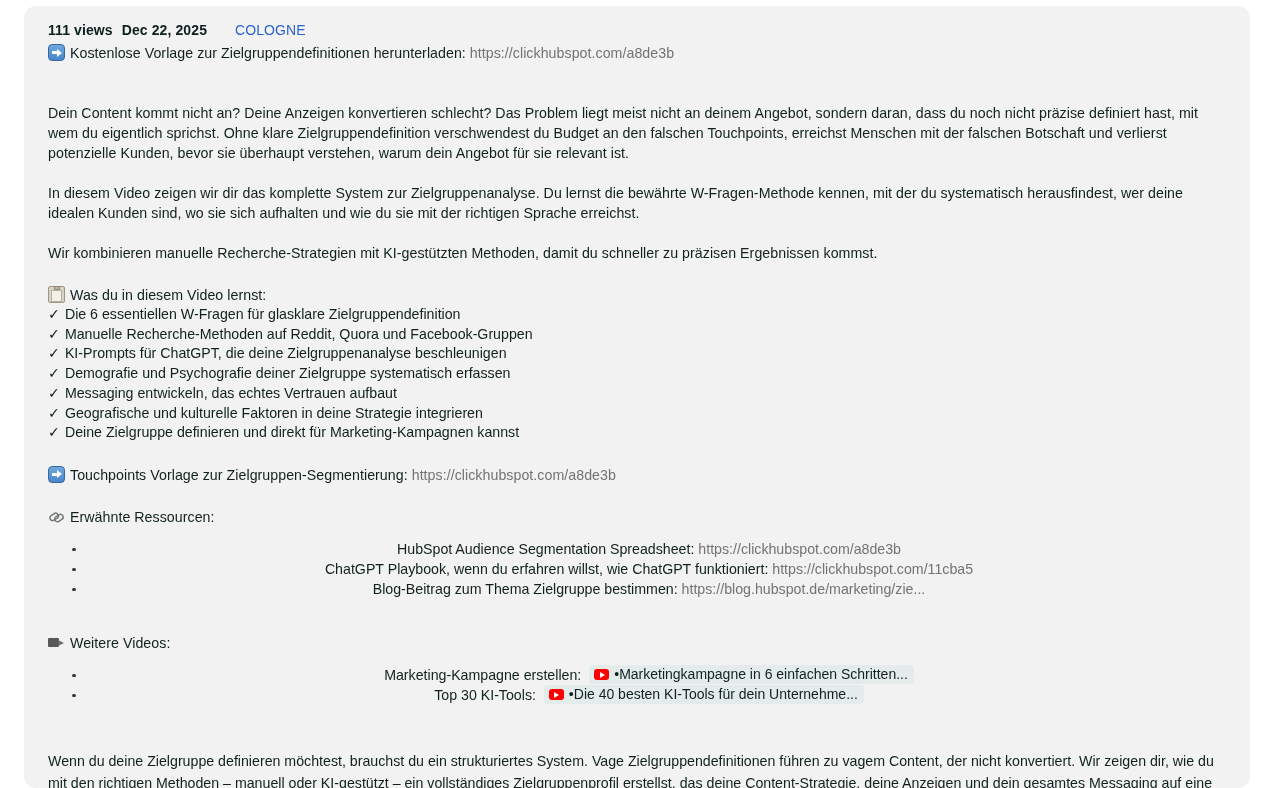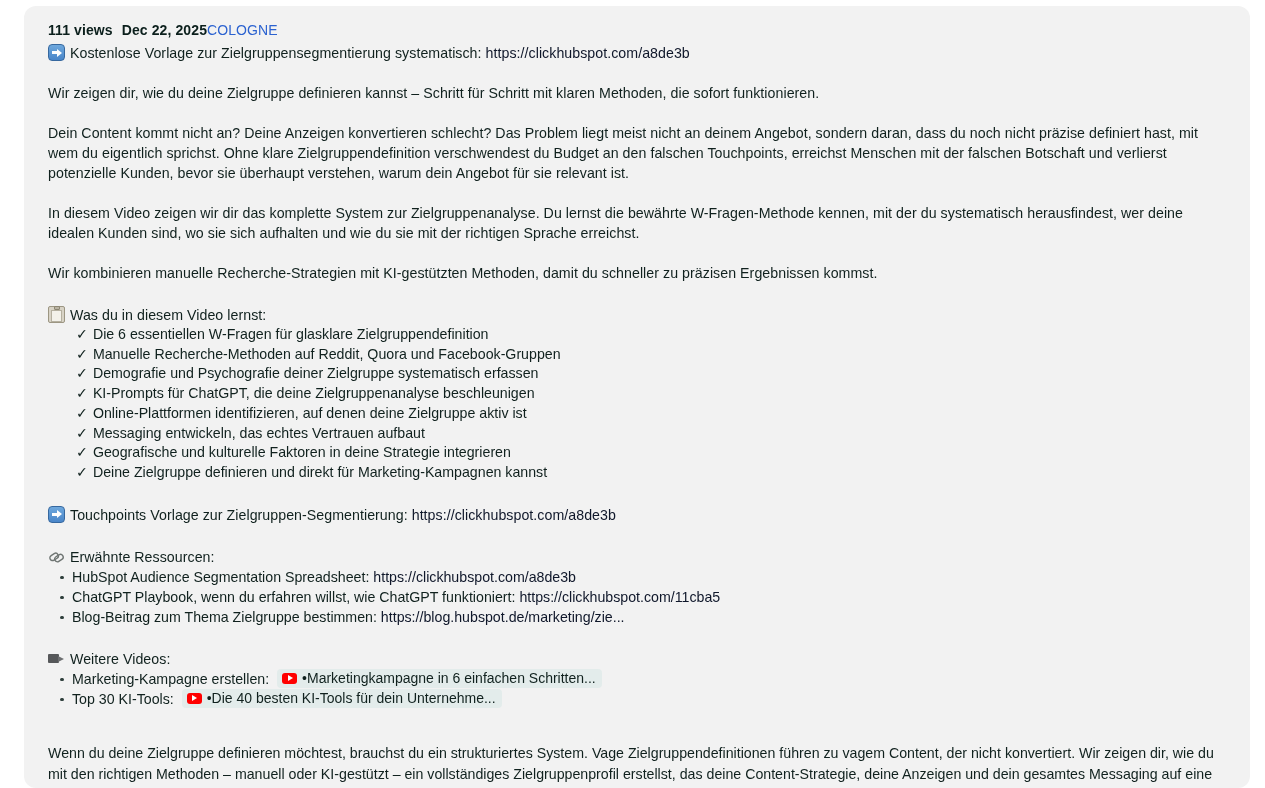--- a/index.html
+++ b/index.html
@@ -31,41 +31,41 @@
 
   .meta-row {
     font-size: 14px;
     font-weight: bold;
     color: #0b1f1c;
     letter-spacing: 0.1px;
     margin: 0 0 3px 0;
     white-space: nowrap;
   }
   .meta-views { margin-right: 9px; }
-  .meta-date { margin-right: 0; }
+  .meta-date { margin-right: 28px; }
   .hashtag {
     color: #2b62d0;
     font-weight: normal;
   }
 
   p.para, .line {
     font-size: 14.2px;
     line-height: 20px;
     color: #10211e;
     margin: 0;
     letter-spacing: 0.05px;
   }
 
   p.para { margin: 0 0 0 0; }
 
   .gap-lg { height: 20px; }
   .gap-md { height: 20px; }
 
   .link {
-    color: #0f172a;
+    color: #737373;
     text-decoration: none;
     cursor: pointer;
   }
 
   .emoji-line {
     display: flex;
     align-items: baseline;
     font-size: 14.2px;
     line-height: 20px;
   }
@@ -156,28 +156,28 @@
     border-top: 3.5px solid transparent;
     border-bottom: 3.5px solid transparent;
     border-left: 6px solid #6d6f71;
   }
 
   .check-line {
     font-size: 14.2px;
     line-height: 19.7px;
     color: #10211e;
     white-space: nowrap;
-    margin-left: 28px;
   }
   .check-mark { margin-right: 5px; }
 
   ul.blist {
     list-style: none;
-    margin: 0;
+    margin: 12px;
     padding: 0;
+    text-align: center;
   }
   ul.blist li {
     font-size: 14.2px;
     line-height: 20px;
     color: #10211e;
     position: relative;
     padding-left: 24px;
     white-space: nowrap;
   }
   ul.blist li::before {
@@ -232,26 +232,25 @@
 <body>
 
 <div id="card">
 
   <div class="meta-row">
     <span class="meta-views">111 views</span><span class="meta-date">Dec 22, 2025</span><span class="hashtag">COLOGNE</span>
   </div>
 
   <div class="emoji-line">
     <span class="ico ico-arrow"></span>
-    <span class="line"><span>Kostenlose Vorlage zur Zielgruppensegmentierung systematisch: </span><a class="link">https://clickhubspot.com/a8de3b</a></span>
-  </div>
-
-  <div class="gap-lg"></div>
-
-  <p class="para">Wir zeigen dir, wie du deine Zielgruppe definieren kannst – Schritt für Schritt mit klaren Methoden, die sofort funktionieren.</p>
+    <span class="line"><span>Kostenlose Vorlage zur Zielgruppendefinitionen herunterladen: </span><a class="link">https://clickhubspot.com/a8de3b</a></span>
+  </div>
+
+  <div class="gap-lg"></div>
+
 
   <div class="gap-lg"></div>
 
   <p class="para">Dein Content kommt nicht an? Deine Anzeigen konvertieren schlecht? Das Problem liegt meist nicht an deinem Angebot, sondern daran, dass du noch nicht präzise definiert hast, mit wem du eigentlich sprichst. Ohne klare Zielgruppendefinition verschwendest du Budget an den falschen Touchpoints, erreichst Menschen mit der falschen Botschaft und verlierst potenzielle Kunden, bevor sie überhaupt verstehen, warum dein Angebot für sie relevant ist.</p>
 
   <div class="gap-lg"></div>
 
   <p class="para">In diesem Video zeigen wir dir das komplette System zur Zielgruppenanalyse. Du lernst die bewährte W-Fragen-Methode kennen, mit der du systematisch herausfindest, wer deine idealen Kunden sind, wo sie sich aufhalten und wie du sie mit der richtigen Sprache erreichst.</p>
 
   <div class="gap-lg"></div>
@@ -260,23 +259,22 @@
 
   <div class="gap-lg"></div>
 
   <div class="emoji-line">
     <span class="ico ico-clip"></span>
     <span class="line">Was du in diesem Video lernst:</span>
   </div>
   <div id="learn-list">
       <div class="check-line"><span class="check-mark">✓</span><span>Die 6 essentiellen W-Fragen für glasklare Zielgruppendefinition</span></div>
       <div class="check-line"><span class="check-mark">✓</span><span>Manuelle Recherche-Methoden auf Reddit, Quora und Facebook-Gruppen</span></div>
+      <div class="check-line"><span class="check-mark">✓</span><span>KI-Prompts für ChatGPT, die deine Zielgruppenanalyse beschleunigen</span></div>
       <div class="check-line"><span class="check-mark">✓</span><span>Demografie und Psychografie deiner Zielgruppe systematisch erfassen</span></div>
-      <div class="check-line"><span class="check-mark">✓</span><span>KI-Prompts für ChatGPT, die deine Zielgruppenanalyse beschleunigen</span></div>
-      <div class="check-line"><span class="check-mark">✓</span><span>Online-Plattformen identifizieren, auf denen deine Zielgruppe aktiv ist</span></div>
       <div class="check-line"><span class="check-mark">✓</span><span>Messaging entwickeln, das echtes Vertrauen aufbaut</span></div>
       <div class="check-line"><span class="check-mark">✓</span><span>Geografische und kulturelle Faktoren in deine Strategie integrieren</span></div>
       <div class="check-line"><span class="check-mark">✓</span><span>Deine Zielgruppe definieren und direkt für Marketing-Kampagnen kannst</span></div>
     </div>
 
   <div class="gap-md"></div>
 
   <div class="emoji-line">
     <span class="ico ico-arrow"></span>
     <span class="line"><span>Touchpoints Vorlage zur Zielgruppen-Segmentierung: </span><a class="link">https://clickhubspot.com/a8de3b</a></span>

